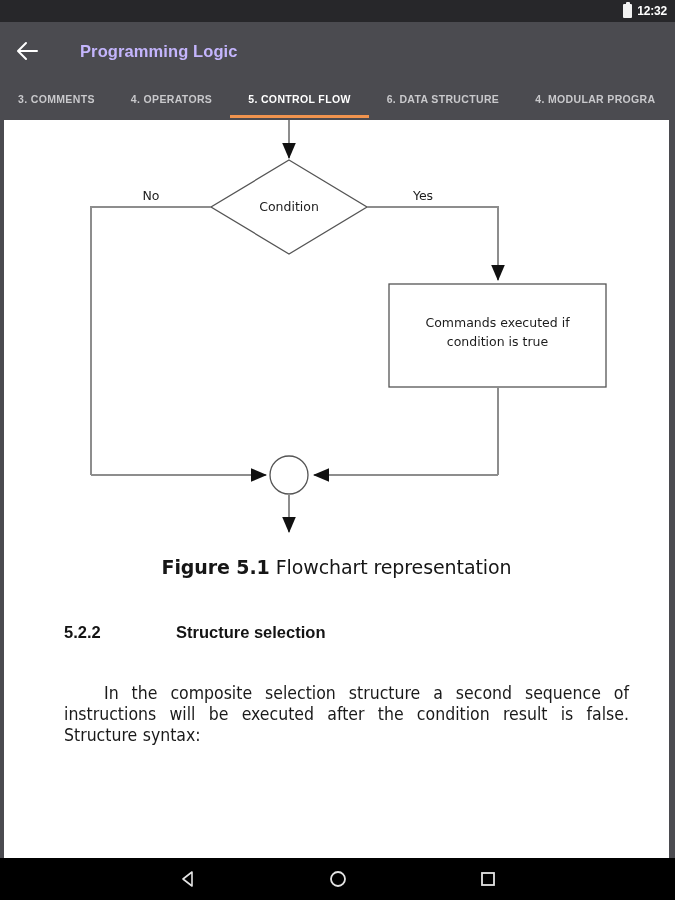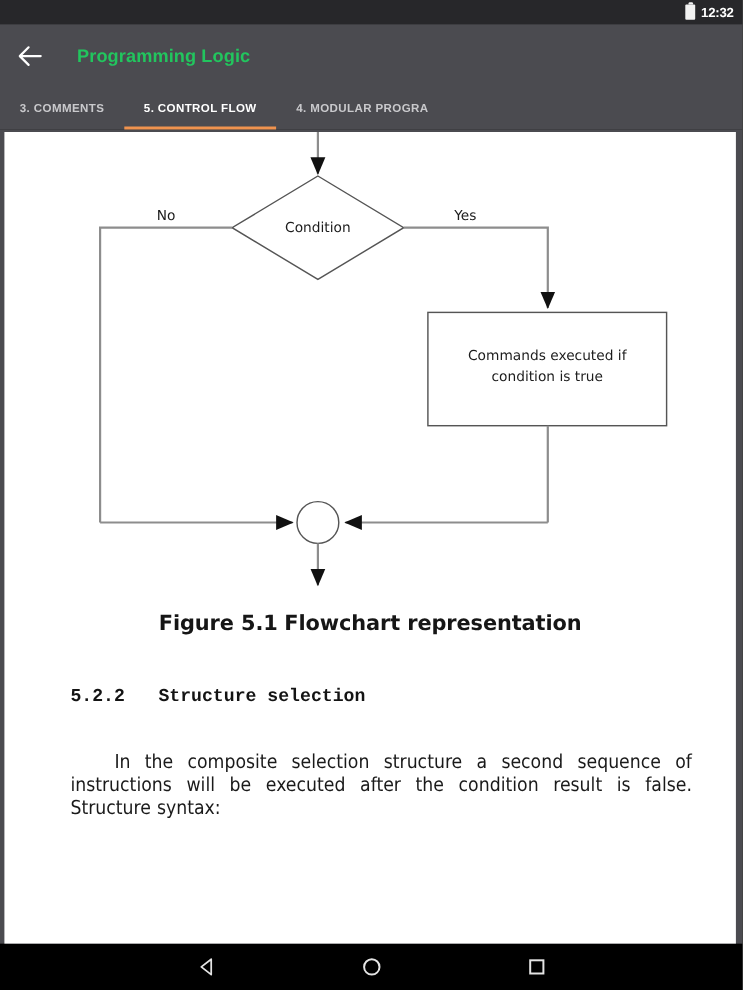--- a/index.html
+++ b/index.html
@@ -71,24 +71,24 @@
   .back-button {
     width: 54px;
     height: 54px;
     display: flex;
     align-items: center;
     justify-content: center;
     cursor: pointer;
   }
   .back-arrow { display: block; }
   .app-title {
-    color: #22c55e;
+    color: #c4b5fd;
     font-size: 16.5px;
     font-weight: bold;
-    margin-left: 16px;
+    margin-left: 26px;
     letter-spacing: 0.1px;
   }
 
   
   .tab-bar {
     position: absolute;
     top: 80px; left: 0;
     width: 675px;
     height: 38px;
     background: #4b4b50;
@@ -155,31 +155,32 @@
     position: absolute;
     left: 0; top: 436px;
     width: 665px;
     text-align: center;
     font-family: "DejaVu Sans", sans-serif;
     font-size: 19px;
     color: #161616;
     letter-spacing: -0.1px;
   }
   .fig-caption .fig-num { font-weight: bold; }
-  .fig-caption .fig-text { font-weight: bold; }
+  .fig-caption .fig-text { font-weight: normal; }
 
   .section-heading {
     position: absolute;
     left: 60px; top: 503px;
     width: 560px;
-    font-family: Liberation Mono, monospace;
+    font-family: Liberation Sans, sans-serif;
     font-size: 16.5px;
     font-weight: bold;
     color: #141414;
     display: flex;
+    gap: 32px;
   }
   .section-num { width: 80px; flex: 0 0 80px; }
   .section-title { flex: 1 1 auto; }
 
   .body-paragraph {
     position: absolute;
     left: 60px; top: 563px;
     width: 565px;
     font-family: "DejaVu Sans Condensed", "DejaVu Sans", sans-serif;
     font-size: 17.5px;
@@ -228,23 +229,29 @@
         <path d="M23 13 H5 M12 5 L4 13 L12 21" stroke="#ffffff" stroke-width="2" fill="none" stroke-linecap="round" stroke-linejoin="round"></path>
       </svg>
     </div>
     <div class="app-title">Programming Logic</div>
   </div>
 
   <div class="tab-bar">
     <div class="tab">
       <span>3. COMMENTS</span>
     </div>
+    <div class="tab">
+      <span>4. OPERATORS</span>
+    </div>
     <div class="tab active">
       <span>5. CONTROL FLOW</span>
       <span class="tab-indicator"></span>
+    </div>
+    <div class="tab">
+      <span>6. DATA STRUCTURE</span>
     </div>
     <div class="tab">
       <span>4. MODULAR PROGRA</span>
     </div>
   </div>
 
   <div class="page-frame">
     <div class="page">
 
       <svg class="flowchart" width="665" height="430" viewBox="0 0 665 430">

